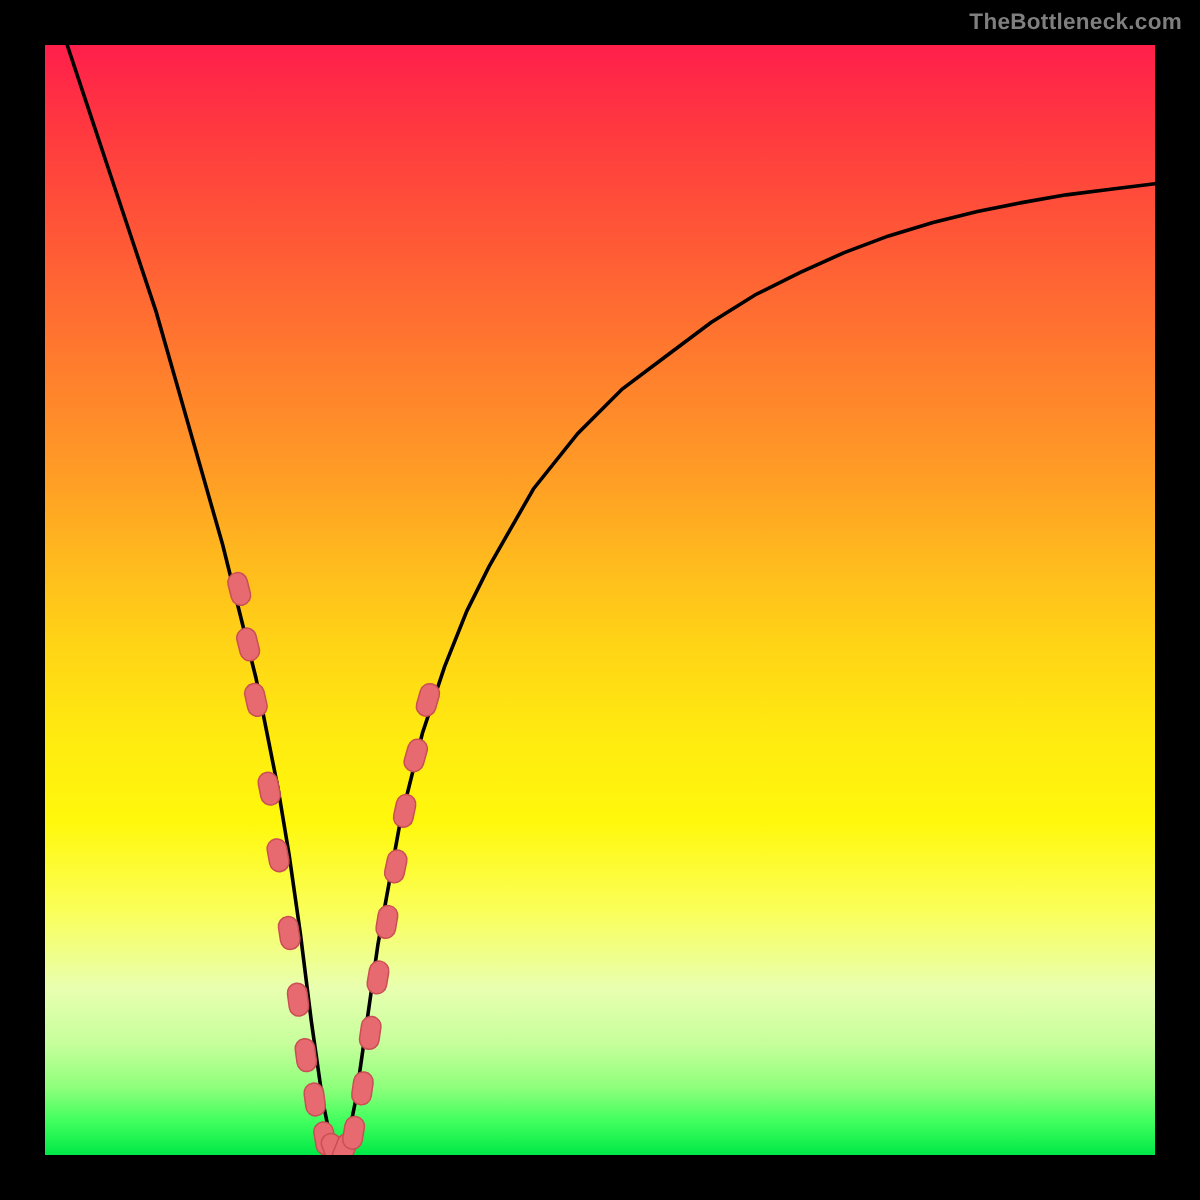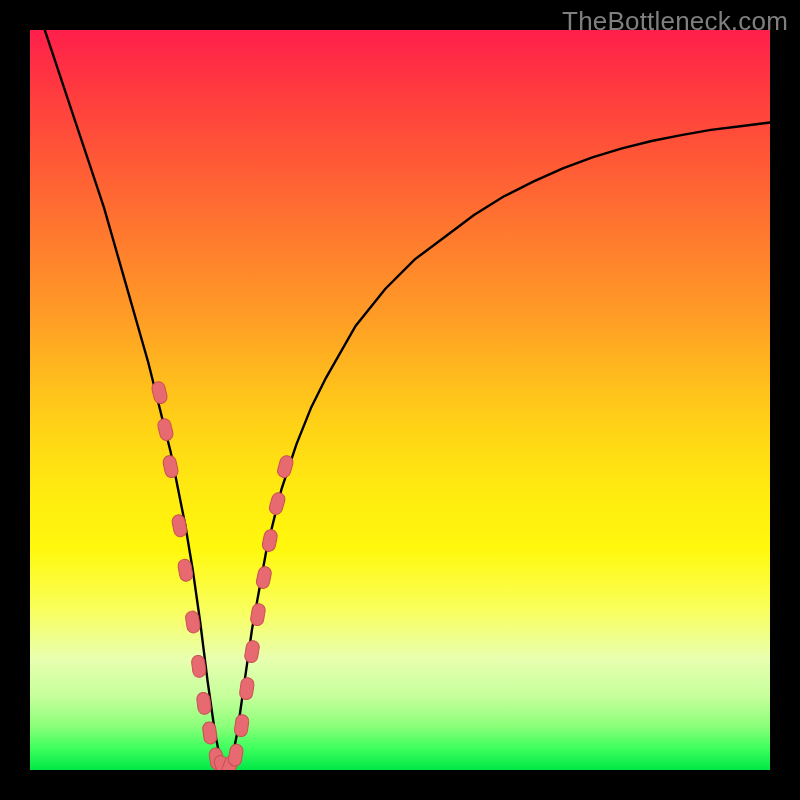--- a/index.html
+++ b/index.html
@@ -41,22 +41,22 @@
       #8dff7a 94%,
       #3fff5e 97%,
       #00e846 100%
     );
   }
   .watermark {
     position: absolute;
     top: 6px;
     right: 12px;
     color: #7f7f7f;
-    font-size: 26px;
-    font-weight: 400;
+    font-size: 15px;
+    font-weight: 700;
     letter-spacing: 0.2px;
     user-select: none;
   }
   svg.curve {
     position: absolute;
     left: 0; top: 0;
     width: 740px; height: 740px;
   }
 </style>
 </head>

